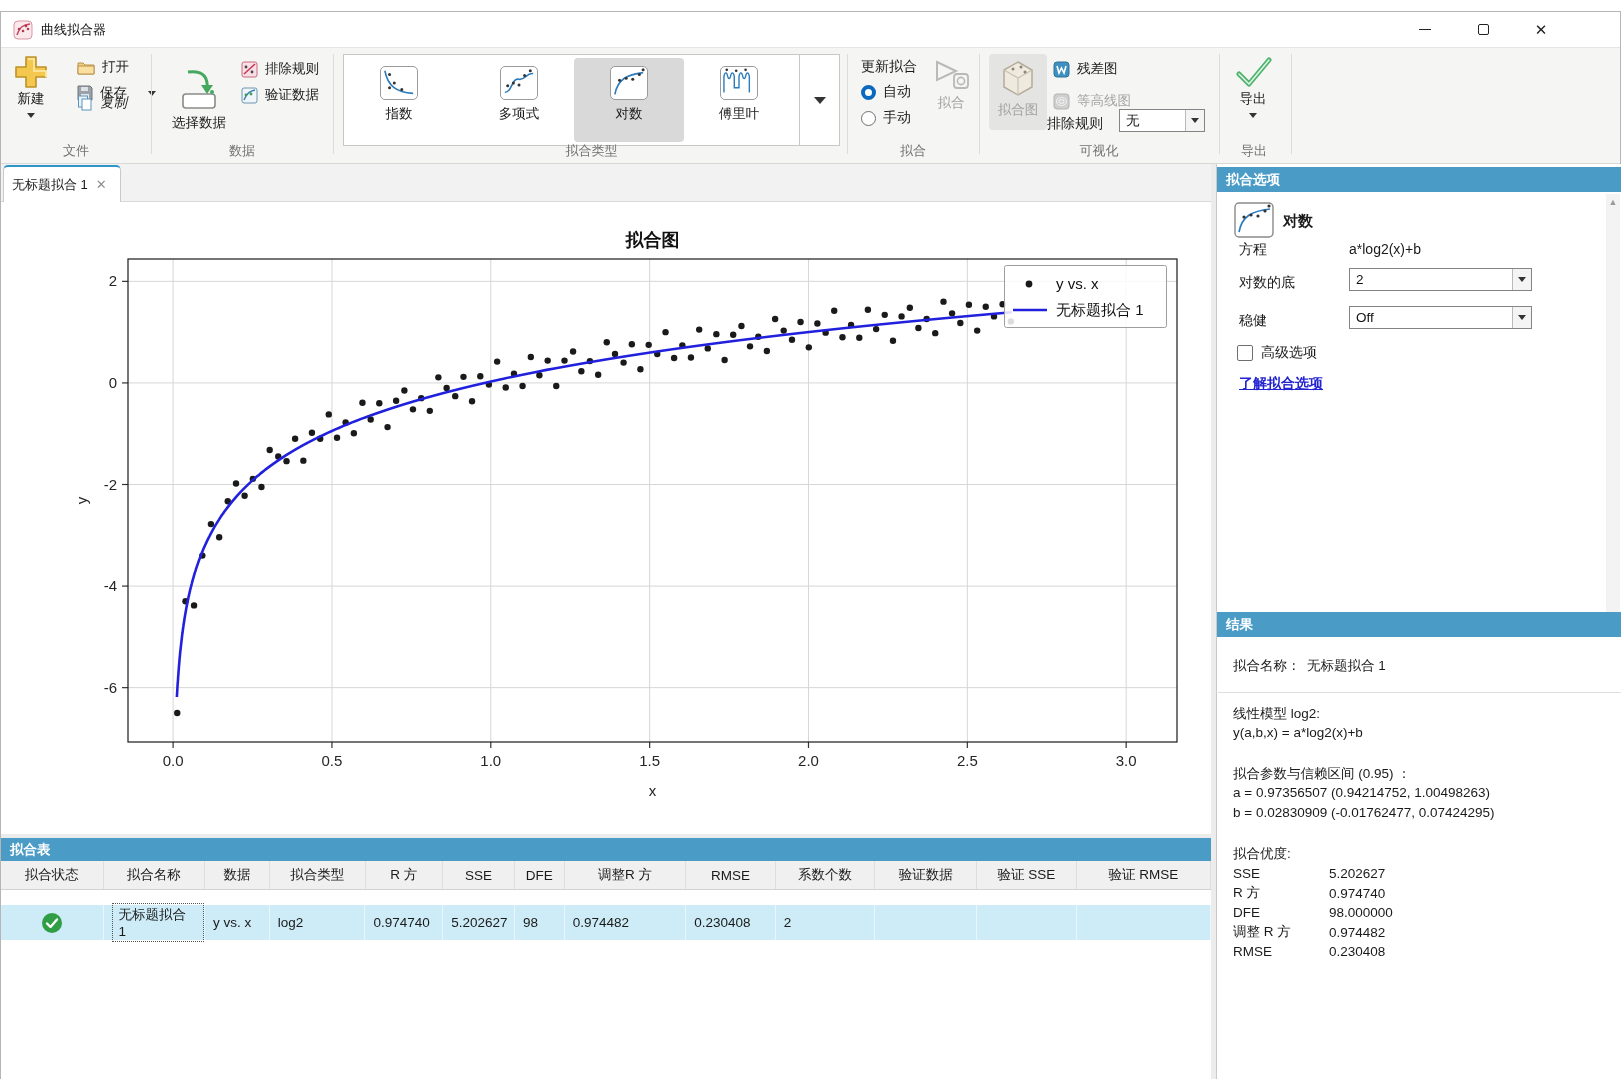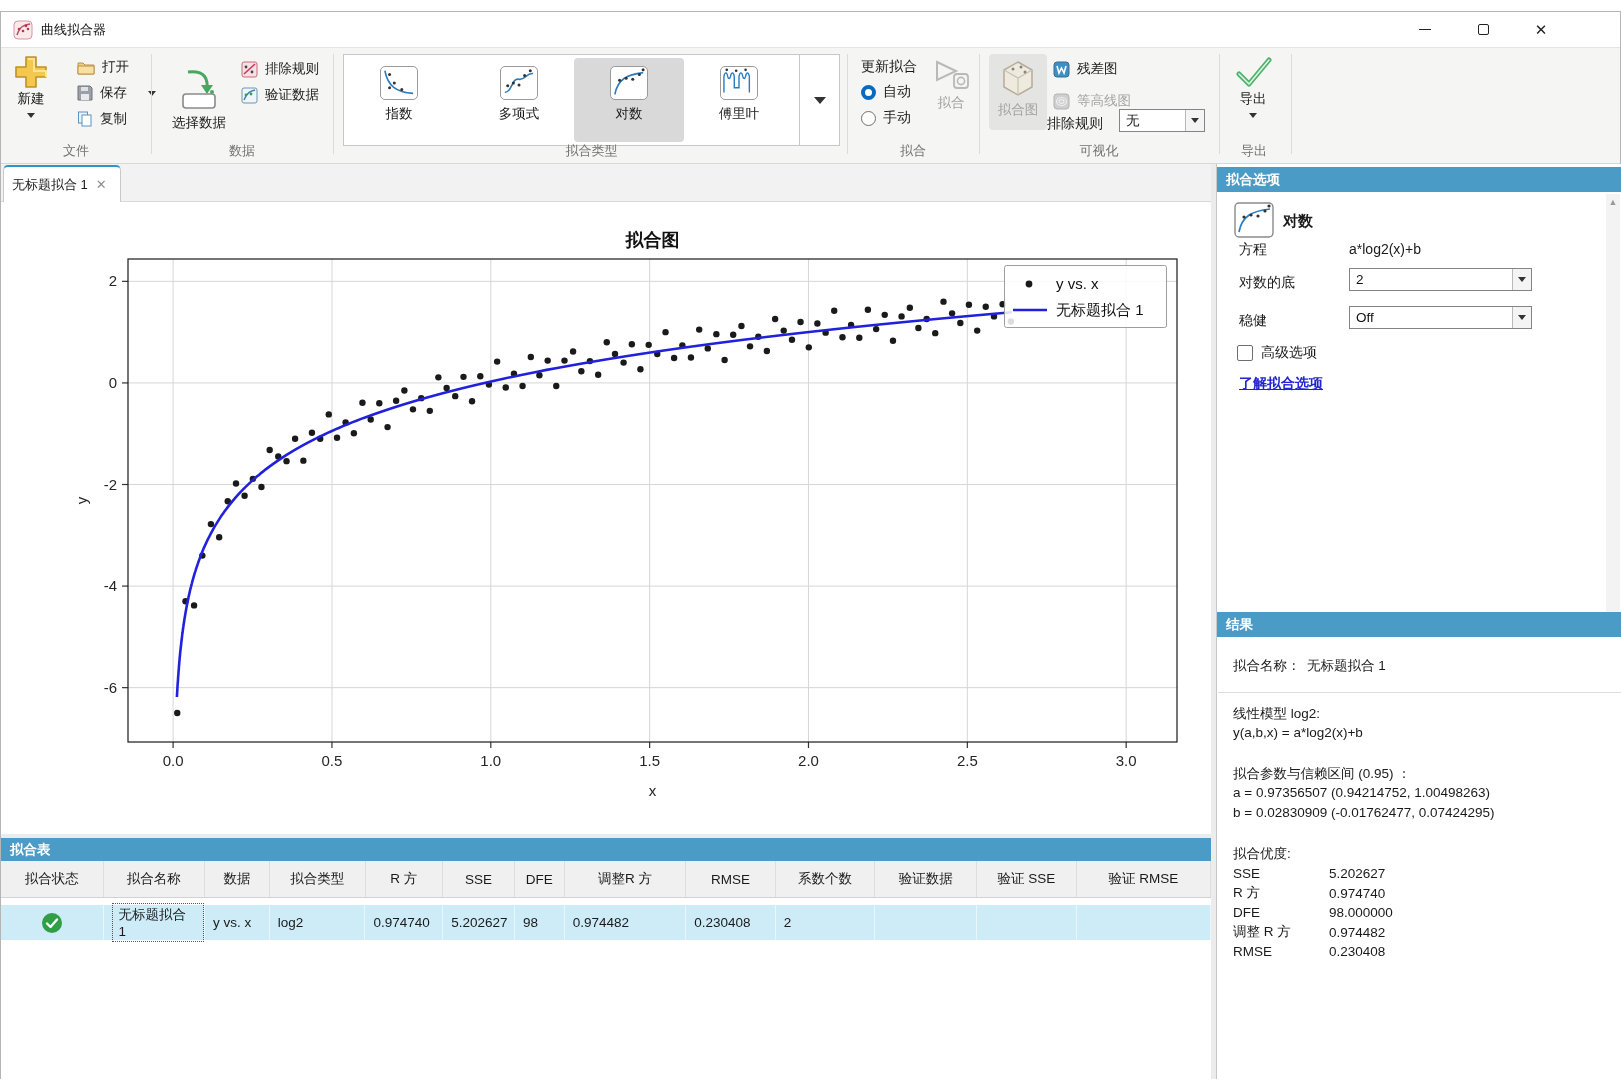--- a/index.html
+++ b/index.html
@@ -58,21 +58,21 @@
   
   .docarea { position:absolute; left:0; top:190px; width:1210px; height:632px; background:#fff; }
   .vsplit { position:absolute; left:1210px; top:152px; width:5px; height:927px; background:#ececec; }
   .hsplit { position:absolute; left:0; top:822px; width:1210px; height:4px; background:#ececec; }
 
   
   .tablepanel { position:absolute; left:0; top:826px; width:1210px; height:245px; background:#fff; }
   .bluehdr { background:#4a9bc6; color:#fff; font-weight:700; font-size:13.5px;
     display:flex; align-items:center; padding-left:9px; }
   .tp-hdr { position:absolute; left:0; top:0; width:100%; height:23px; }
-  .colhdr { position:absolute; left:0; top:23px; width:100%; height:37px; display:flex;
+  .colhdr { position:absolute; left:0; top:23px; width:100%; height:29px; display:flex;
     background:#f0f0f0; border-bottom:1px solid #d2d2d2; }
   .colhdr .col { display:flex; align-items:center; justify-content:center; font-size:13.5px; color:#1a1a1a;
     border-right:1px solid #dedede; background:#f0f0f0; }
   .trow { position:absolute; left:0; top:67px; width:100%; height:35px; display:flex; background:#cdecf7; }
   .trow .cell { display:flex; align-items:center; font-size:13.5px; color:#1a1a1a;
     padding-left:8px; border-right:1px solid #e9f6fb; }
   .trow .cell.center { justify-content:center; padding-left:0; }
   .namecell { border:1px dotted #555; padding:2px 6px; background:transparent; }
   .bottomstrip { position:absolute; left:0; top:1071px; width:88px; height:8px; background:#4a9bc6; }
 
@@ -143,21 +143,21 @@
     </div>
     <div class="smallrow" style="left:76px; top:36px;">
       <svg width="16" height="16" viewBox="0 0 16 16">
         <path d="M1,1 h12 l2,2 v12 h-14 z" fill="#9aa1a9" stroke="#6e747c"></path>
         <rect x="4" y="9" width="8" height="6" fill="#e8eaec"></rect>
         <rect x="4" y="2" width="7" height="4" fill="#dfe2e5"></rect>
       </svg>
       <span class="rtext">保存</span>
       <span class="caret" style="margin-left:14px;"></span>
     </div>
-    <div class="smallrow" style="left:76px; top:62px;">
+    <div class="smallrow" style="left:76px; top:46px;font-style:italic;">
       <svg width="16" height="16" viewBox="0 0 16 16">
         <rect x="1.5" y="1" width="9" height="11" fill="#eaf3fa" stroke="#5d94bd"></rect>
         <rect x="5" y="4" width="9" height="11" fill="#fff" stroke="#5d94bd"></rect>
       </svg>
       <span class="rtext">复制</span>
     </div>
     <div class="seclabel" style="left:0px; width:150px;">文件</div>
     <div class="rdivider" style="left:150px;"></div>
 
     <div class="bigbtn" style="left:162px; top:20px; width:72px;text-align:right;">

